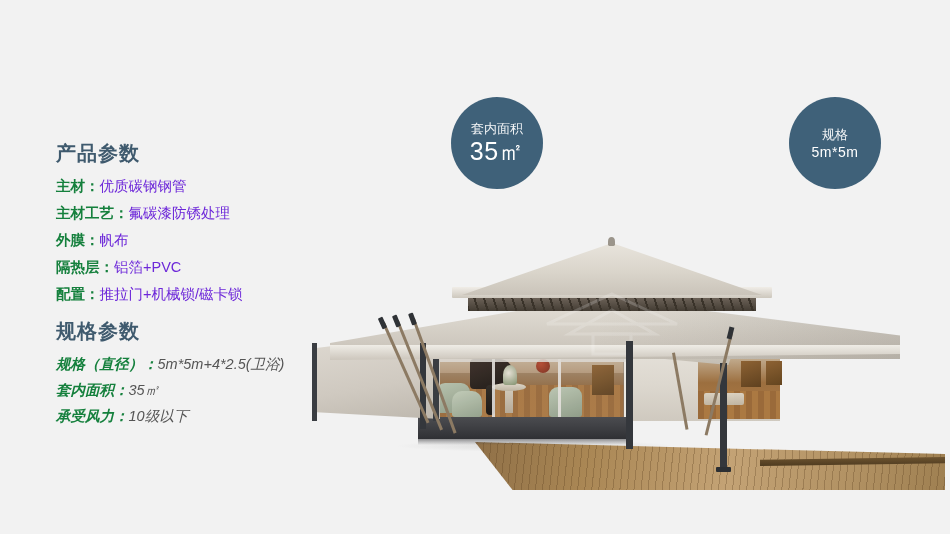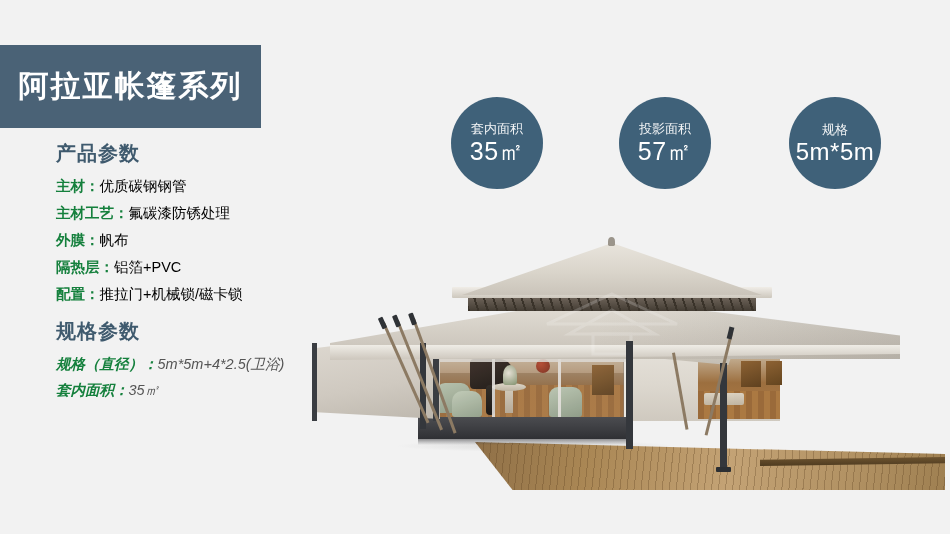--- a/index.html
+++ b/index.html
@@ -26,35 +26,35 @@
   .sec-head{
     color:#3f5a6e;font-size:20px;font-weight:bold;letter-spacing:1px;
     margin:0 0 6px 0;
   }
   .sec-head.second{margin-top:10px;}
   .row{
     font-size:14.5px;line-height:27px;white-space:nowrap;
     color:#7a7a7a;
   }
   .row .k{color:#15803d;font-weight:bold;}
-  .row .v{color:#000000;font-weight:normal;}
+  .row .v{color:#6d28d9;font-weight:normal;}
   .specs2 .row{line-height:26px;font-style:italic;}
   .specs2 .row .v{color:#555;}
 
   
   .circles{position:absolute;left:0;top:0;width:940px;height:534px;pointer-events:none;margin-left:36px;}
   .circle{
     position:absolute;width:92px;height:92px;border-radius:50%;
     background:#3f6179;color:#fff;
     display:flex;flex-direction:column;align-items:center;justify-content:center;
     pointer-events:auto;
   }
   .circle .c-label{font-size:13px;line-height:1;opacity:.93;margin-bottom:4px;}
   .circle .c-value{font-size:25px;line-height:1;font-weight:normal;letter-spacing:.5px;}
-  .circle.small .c-value{font-size:24px;}
+  .circle.small .c-value{font-size:14px;}
   #circle-0{left:415px;top:97px;}
   #circle-1{left:583px;top:97px;}
   #circle-2{left:753px;top:97px;}
 
   
   .tent{position:absolute;left:300px;top:235px;width:650px;height:265px;}
   .tent *{position:absolute;}
 
   
   .deck{
@@ -266,23 +266,20 @@
   .ground{
     left:95px;top:205px;width:280px;height:12px;
     background:radial-gradient(ellipse at center,rgba(120,120,120,.22),rgba(242,242,242,0) 70%);
   }
 </style>
 </head>
 <body>
 
 <div class="page">
 
-  <div class="banner">
-    <span class="banner-title">阿拉亚帐篷系列</span>
-  </div>
 
   <div class="specs">
 
     <div class="sec-head">产品参数</div>
 
     <div class="specs1">
       <div class="row">
         <span class="k">主材：</span><span class="v">优质碳钢钢管</span>
       </div>
       <div class="row">
@@ -300,32 +297,31 @@
     </div>
 
     <div class="sec-head second">规格参数</div>
 
     <div class="specs2">
       <div class="row">
         <span class="k">规格（直径）：</span><span class="v">5m*5m+4*2.5(卫浴)</span>
       </div>
       <div class="row">
         <span class="k">套内面积：</span><span class="v">35㎡</span>
+      </div>
+      <div class="row">
+        <span class="k">承受风力：</span><span class="v">10级以下</span>
       </div>
     </div>
   </div>
 
   <div class="circles">
     <div class="circle" id="circle-0">
       <span class="c-label">套内面积</span>
       <span class="c-value">35㎡</span>
-    </div>
-    <div class="circle" id="circle-1">
-      <span class="c-label">投影面积</span>
-      <span class="c-value">57㎡</span>
     </div>
     <div class="circle small" id="circle-2">
       <span class="c-label">规格</span>
       <span class="c-value">5m*5m</span>
     </div>
   </div>
 
   <div class="tent">
 
     <div class="ground"></div>

